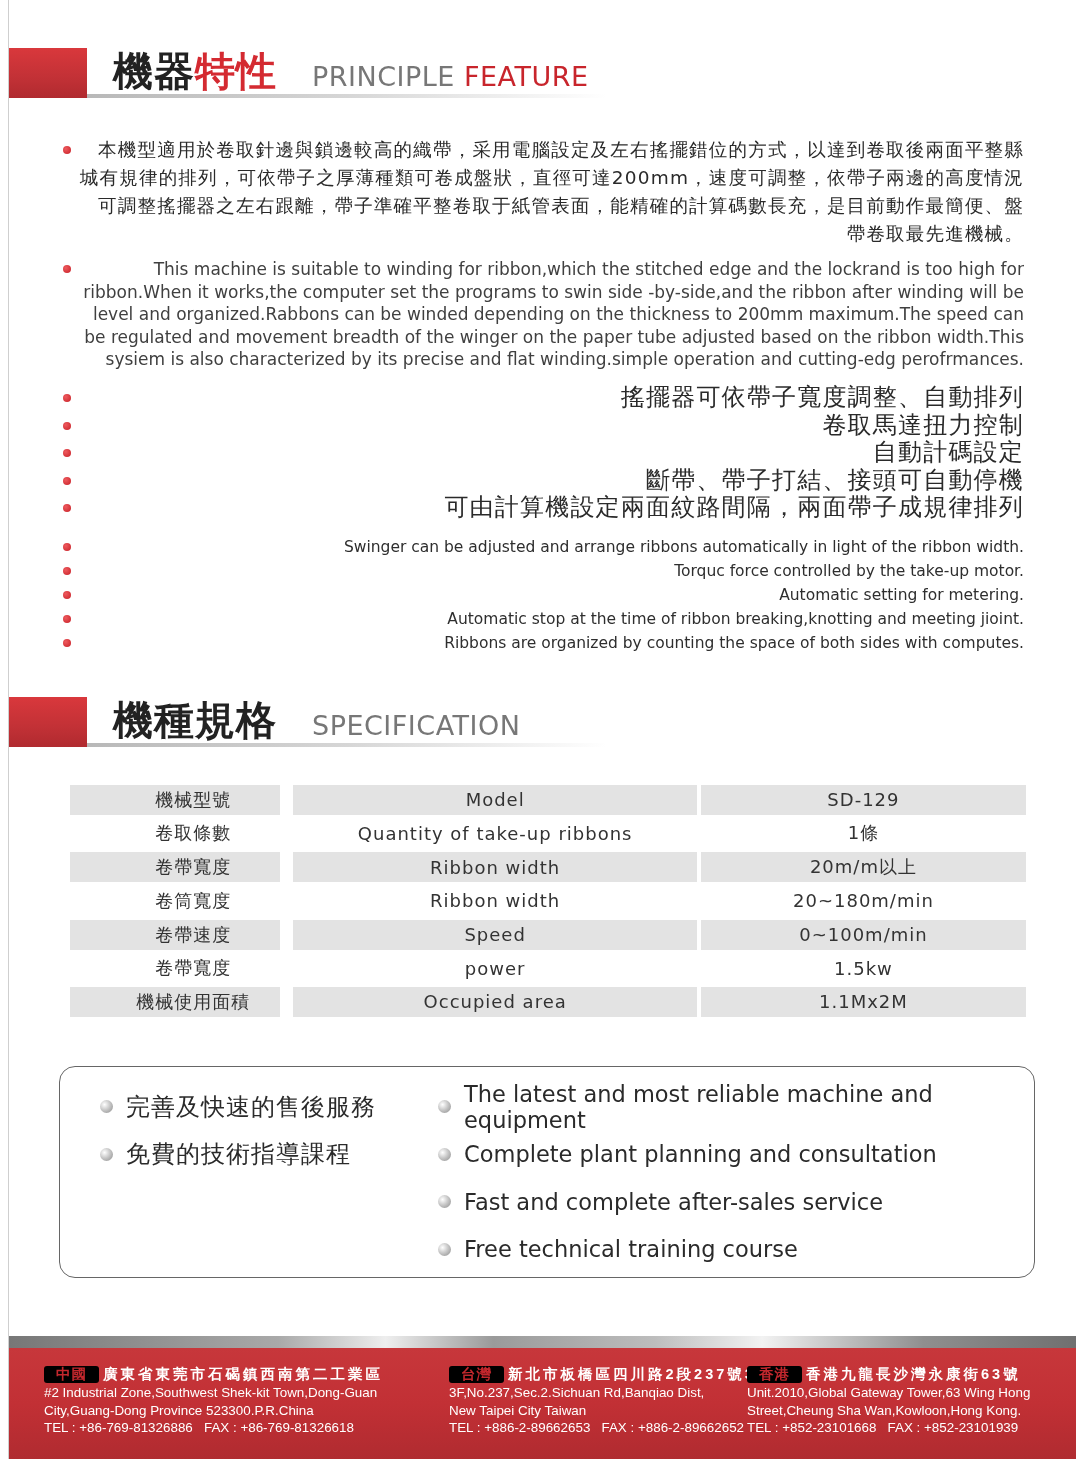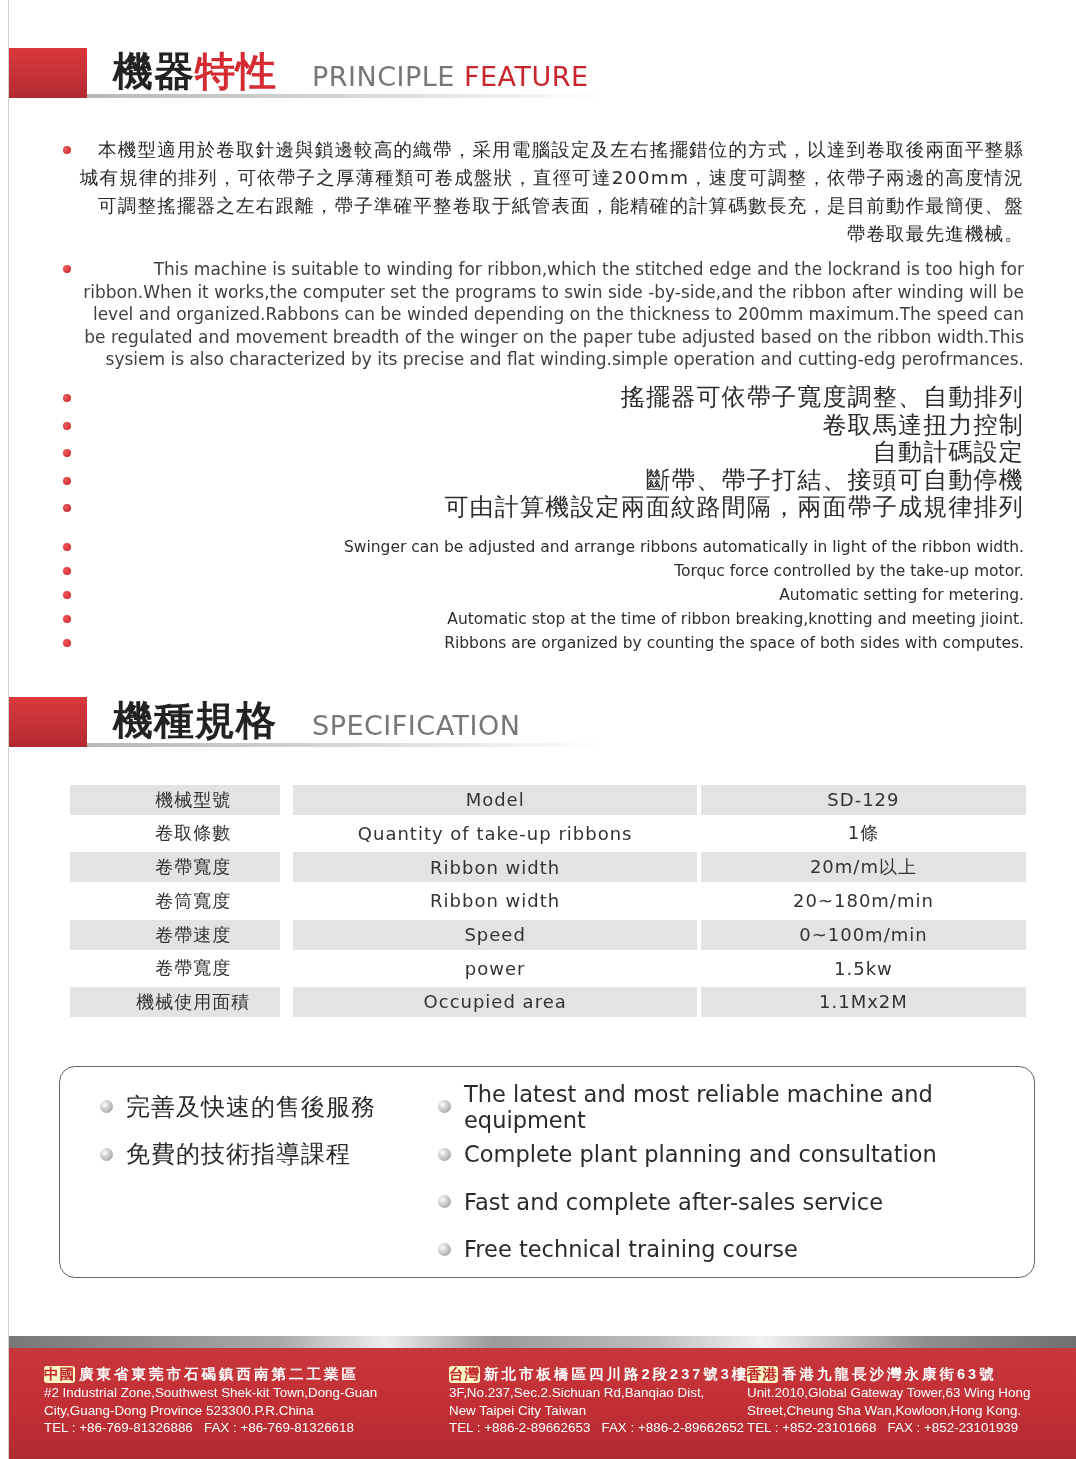--- a/index.html
+++ b/index.html
@@ -58,21 +58,21 @@
   #svc-en { left: 378px; font-size: 22.5px; color: #2a2a2a; }
 
   
   #footer { position: absolute; left: 0; top: 1336px; width: 1076px; height: 123px; }
   #footer .band { position: absolute; left: 0; top: 0; width: 100%; height: 12px;
     background: linear-gradient(to right, #777 0%, #a9a9a9 25%, #eeeeee 35%, #9a9a9a 45%, #bdbdbd 60%, #f2f2f2 70%, #8f8f8f 85%, #6e6e6e 100%); }
   #footer .red { position: absolute; left: 0; top: 12px; width: 100%; height: 111px;
     background: linear-gradient(to bottom, #c7373b 0%, #c23035 50%, #b02b30 100%); }
   .office { position: absolute; top: 29px; color: #fff; font-family: "Liberation Sans", sans-serif; }
   .office .l1 { display: flex; align-items: center; font-size: 14.5px; letter-spacing: 3px; height: 18px; margin-bottom: 1px; font-weight: bold; }
-  .office .tag { background: #fef9c3; color: #c2272d; font-size: 14.5px; font-weight: bold; padding: 0 0; border-radius: 3px; margin-right: 4px; letter-spacing: 1px; line-height: 17px; }
+  .office .tag { background: #000000; color: #c2272d; font-size: 14.5px; font-weight: bold; padding: 0 12px; border-radius: 3px; margin-right: 4px; letter-spacing: 1px; line-height: 17px; }
   .office .ln { font-size: 13.4px; line-height: 17.5px; white-space: nowrap; }
   #office-cn { left: 35px; }
   #office-tw { left: 398px; margin-left: 42px; }
   #office-hk { left: 738px; }
 </style>
 </head>
 <body>
 
 <div class="page">
 

